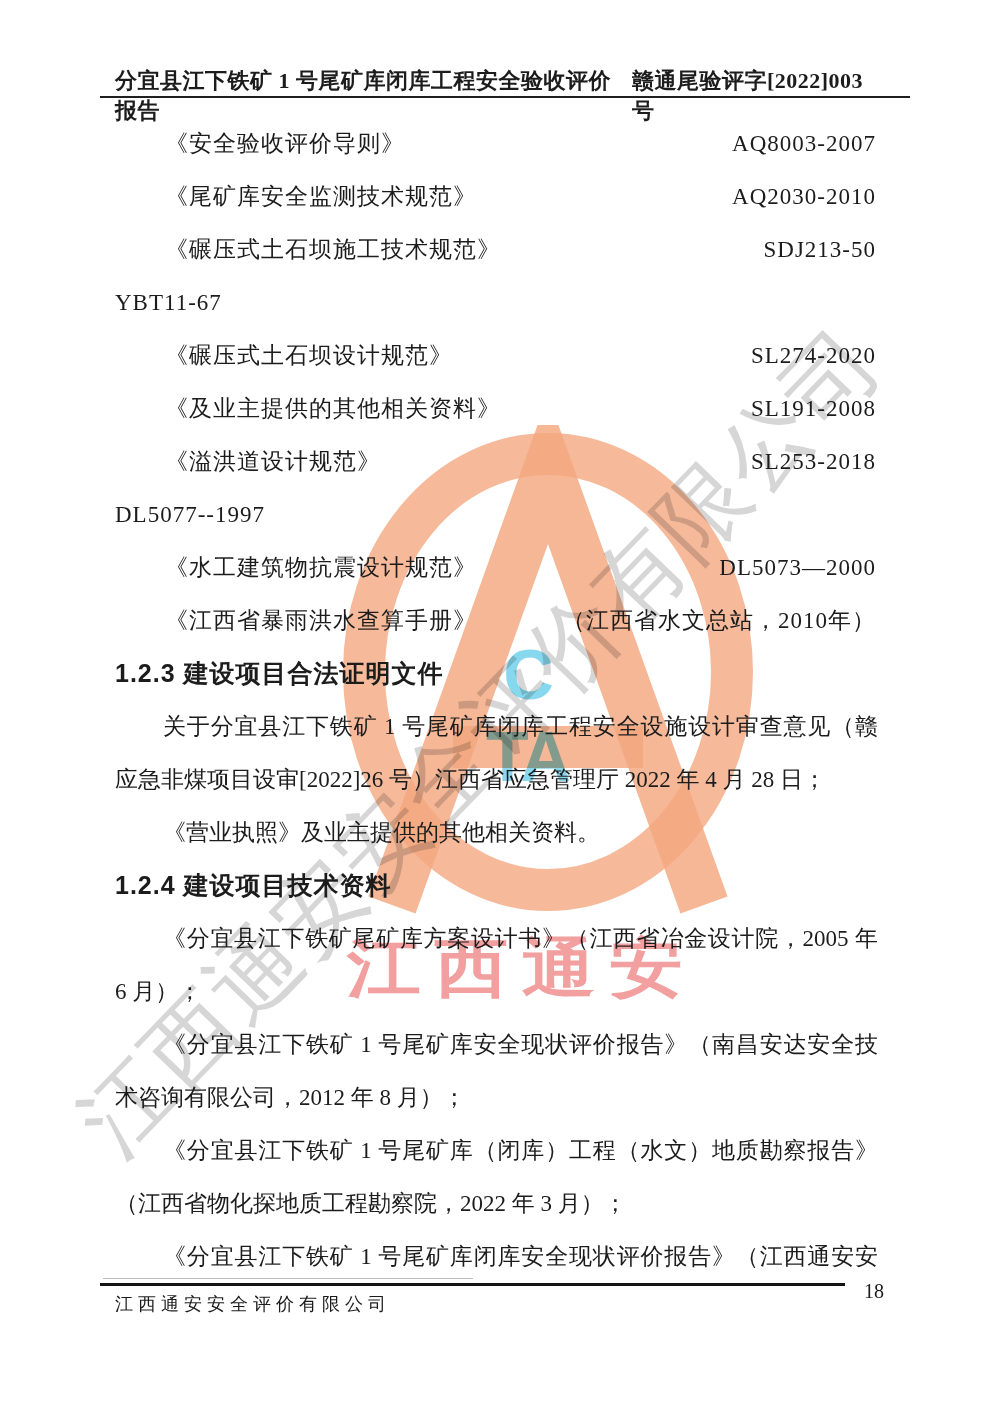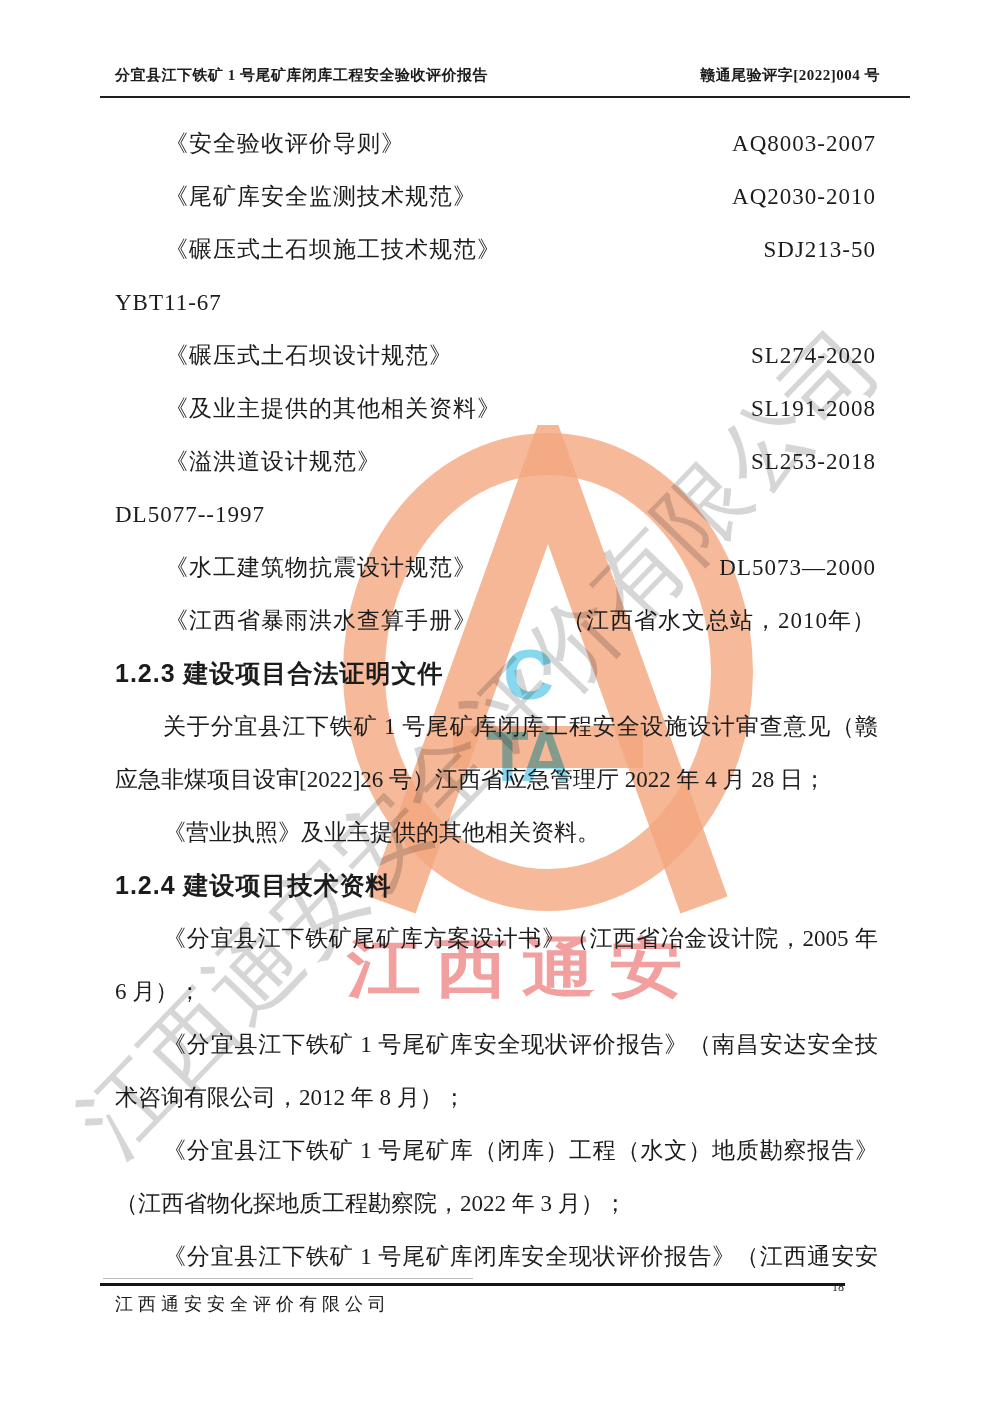--- a/index.html
+++ b/index.html
@@ -5,37 +5,37 @@
   html,body{margin:0;padding:0;background:#e8e8e8;}
   .page{
     position:relative;width:992px;height:1403px;margin:0 auto;
     background:#ffffff;overflow:hidden;
     font-family:"Liberation Serif",serif;color:#1c1c1c;
   }
   
   .header{
     position:absolute;left:115px;right:112px;top:66px;z-index:10;
     display:flex;justify-content:space-between;align-items:flex-end;
-    font-size:15px;font-weight:700;letter-spacing:.5px;
+    font-size:22px;font-weight:700;letter-spacing:.5px;
   }
   .header-rule{position:absolute;left:100px;right:82px;top:96px;height:2px;background:#1f1f1f;z-index:10;}
   
   #doc-body{position:absolute;left:115px;top:117px;width:763px;z-index:10;font-size:23px;}
   .dline{height:53px;line-height:53px;white-space:nowrap;}
   .srow{display:flex;justify-content:space-between;align-items:flex-end;}
   .srow .title{padding-left:50px;letter-spacing:1px;}
   .srow .code{letter-spacing:1px;padding-right:2px;}
   .hline{font-family:"Liberation Sans",sans-serif;font-weight:700;font-size:25px;letter-spacing:1px;}
   .ind{text-indent:48px;}
   .fill{text-align:justify;text-align-last:justify;white-space:normal;overflow:hidden;}
   
   .footer-ghost{position:absolute;left:103px;width:370px;top:1278px;height:1px;background:#bbb;z-index:10;}
   .footer-rule{position:absolute;left:100px;top:1283px;width:745px;height:3px;background:#141414;z-index:10;}
   .footer{position:absolute;left:115px;top:1292px;z-index:10;font-size:18px;letter-spacing:5px;}
-  .pagenum{position:absolute;left:832px;top:1280px;z-index:10;font-size:12px;letter-spacing:0;}
+  .pagenum{position:absolute;left:864px;top:1280px;z-index:10;font-size:20px;letter-spacing:0;}
   
   .wm{position:absolute;pointer-events:none;}
   .wm-diag{
     left:480px;top:742px;z-index:3;
     transform:translate(-50%,-50%) rotate(-46deg);
     font-family:"Liberation Sans",sans-serif;font-size:90px;letter-spacing:2px;
     white-space:nowrap;color:rgba(120,120,120,0.30);mix-blend-mode:multiply;
   }
   .wm-logo{left:320px;top:425px;z-index:2;}
   .wm-blue{
@@ -66,21 +66,21 @@
 
   <div class="wm wm-blue">
     <div>C</div>
     <div>TA</div>
   </div>
 
   <div class="wm wm-red">江西通安</div>
 
   <div class="header">
     <span>分宜县江下铁矿 1 号尾矿库闭库工程安全验收评价报告</span>
-    <span>赣通尾验评字[2022]004 号</span>
+    <span>赣通尾验评字[2022]003 号</span>
   </div>
   <div class="header-rule"></div>
 
   <div id="doc-body">
 
     <div class="dline srow">
       <span class="title">《安全验收评价导则》</span>
       <span class="code">AQ8003-2007</span>
     </div>
     <div class="dline srow">

